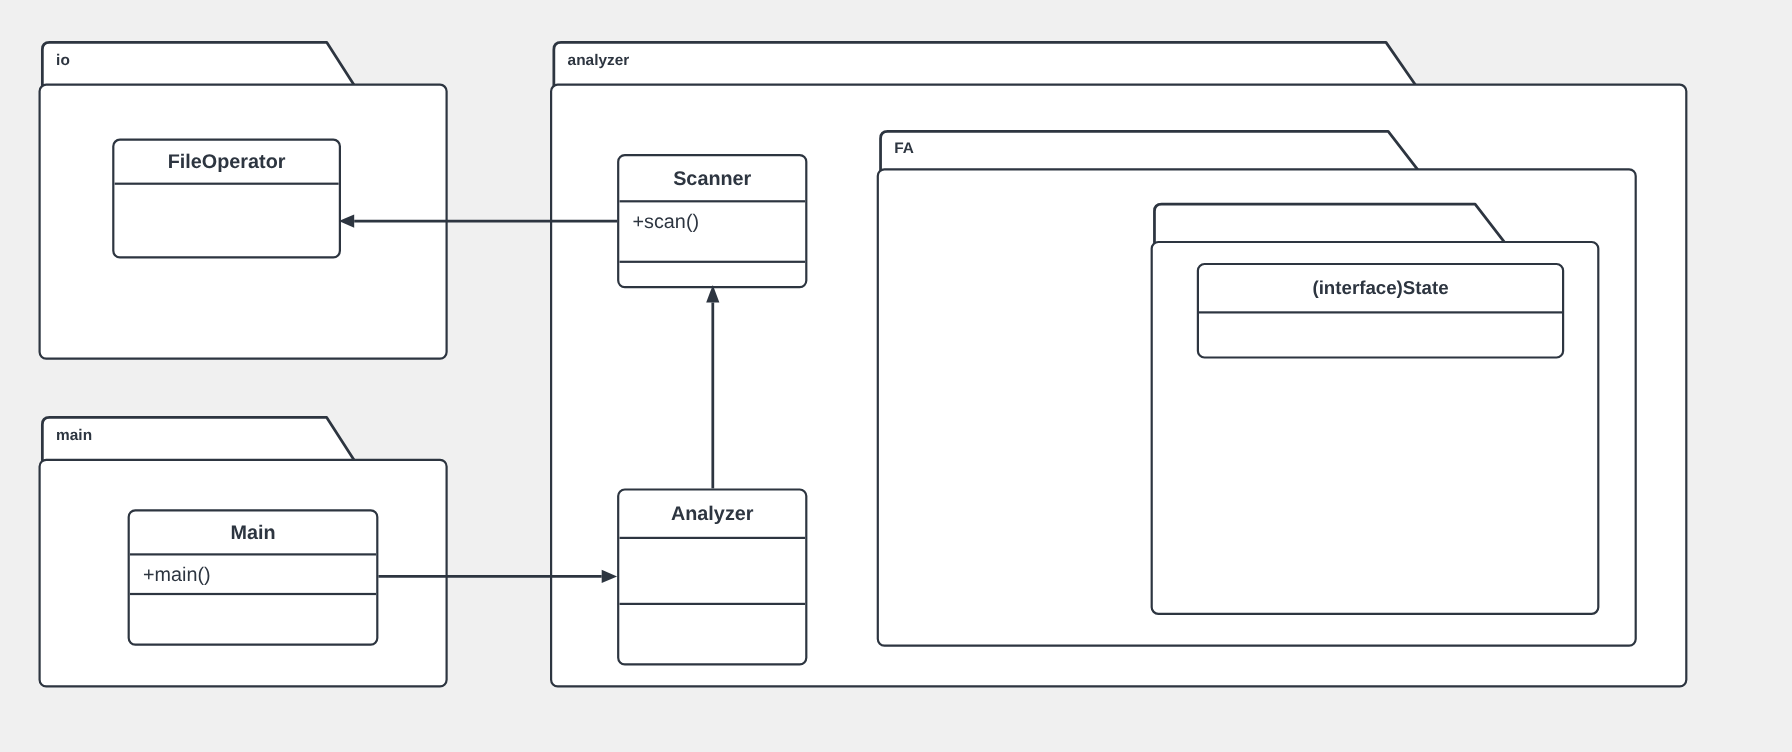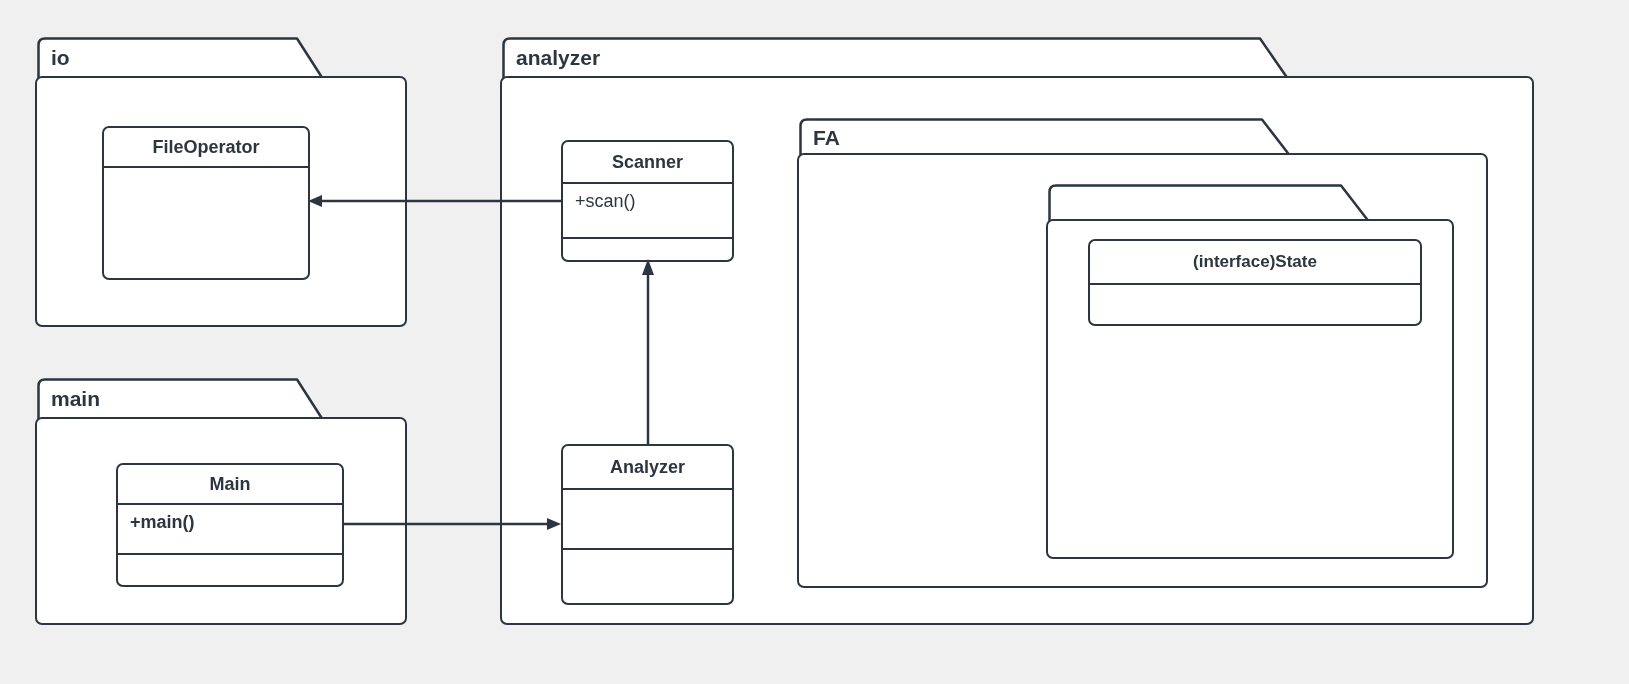--- a/index.html
+++ b/index.html
@@ -26,21 +26,21 @@
   }
   .pkg-tab-svg {
     position: absolute;
     left: 0;
     top: 0;
     overflow: visible;
   }
   .pkg-label {
     position: absolute;
     font-weight: bold;
-    font-size: 21px;
+    font-size: 14px;
     color: #2d3540;
     white-space: nowrap;
     line-height: 1;
   }
   .pkg-body {
     position: absolute;
     box-sizing: border-box;
     background: #ffffff;
     border: 2.5px solid #2d3540;
     border-radius: 7px;
@@ -100,36 +100,36 @@
 <div id="canvas">
 
   <div class="pkg" style="left:35px; top:36px; width:372px; height:291px;">
     <svg class="pkg-tab-svg" width="290" height="44" viewBox="0 0 290 44">
       <path d="M 3.5 41.5 L 3.5 9 Q 3.5 2.5 10 2.5 L 262 2.5 L 287 41.5" fill="#ffffff" stroke="#2d3540" stroke-width="2.5" stroke-linejoin="round" stroke-linecap="round"></path>
     </svg>
     <div class="pkg-label" style="left:16px; top:11px;">io</div>
     <div class="pkg-body" style="left:0px; top:40px; width:372px; height:251px;"></div>
   </div>
 
-  <div class="cls" style="left:102px; top:126px; width:208px; height:154px;">
+  <div class="cls" style="left:102px; top:126px; width:208px; height:109px;">
     <div class="cls-name" style="height:40px;">FileOperator</div>
     <div class="cls-compartment grow"></div>
   </div>
 
   <div class="pkg" style="left:35px; top:377px; width:372px; height:248px;">
     <svg class="pkg-tab-svg" width="290" height="44" viewBox="0 0 290 44">
       <path d="M 3.5 41.5 L 3.5 9 Q 3.5 2.5 10 2.5 L 262 2.5 L 287 41.5" fill="#ffffff" stroke="#2d3540" stroke-width="2.5" stroke-linejoin="round" stroke-linecap="round"></path>
     </svg>
     <div class="pkg-label" style="left:16px; top:11px;">main</div>
     <div class="pkg-body" style="left:0px; top:40px; width:372px; height:208px;"></div>
   </div>
 
   <div class="cls" style="left:116px; top:463px; width:228px; height:124px;">
     <div class="cls-name" style="height:40px;">Main</div>
-    <div class="cls-compartment divider" style="height:50px;font-weight:bold;">+main()</div>
+    <div class="cls-compartment divider" style="height:36px;">+main()</div>
     <div class="cls-compartment grow"></div>
   </div>
 
   <div class="pkg" style="left:500px; top:36px; width:1034px; height:589px;">
     <svg class="pkg-tab-svg" width="800" height="44" viewBox="0 0 800 44">
       <path d="M 3.5 41.5 L 3.5 9 Q 3.5 2.5 10 2.5 L 760 2.5 L 787 41.5" fill="#ffffff" stroke="#2d3540" stroke-width="2.5" stroke-linejoin="round" stroke-linecap="round"></path>
     </svg>
     <div class="pkg-label" style="left:16px; top:11px;">analyzer</div>
     <div class="pkg-body" style="left:0px; top:40px; width:1034px; height:549px;"></div>
   </div>

